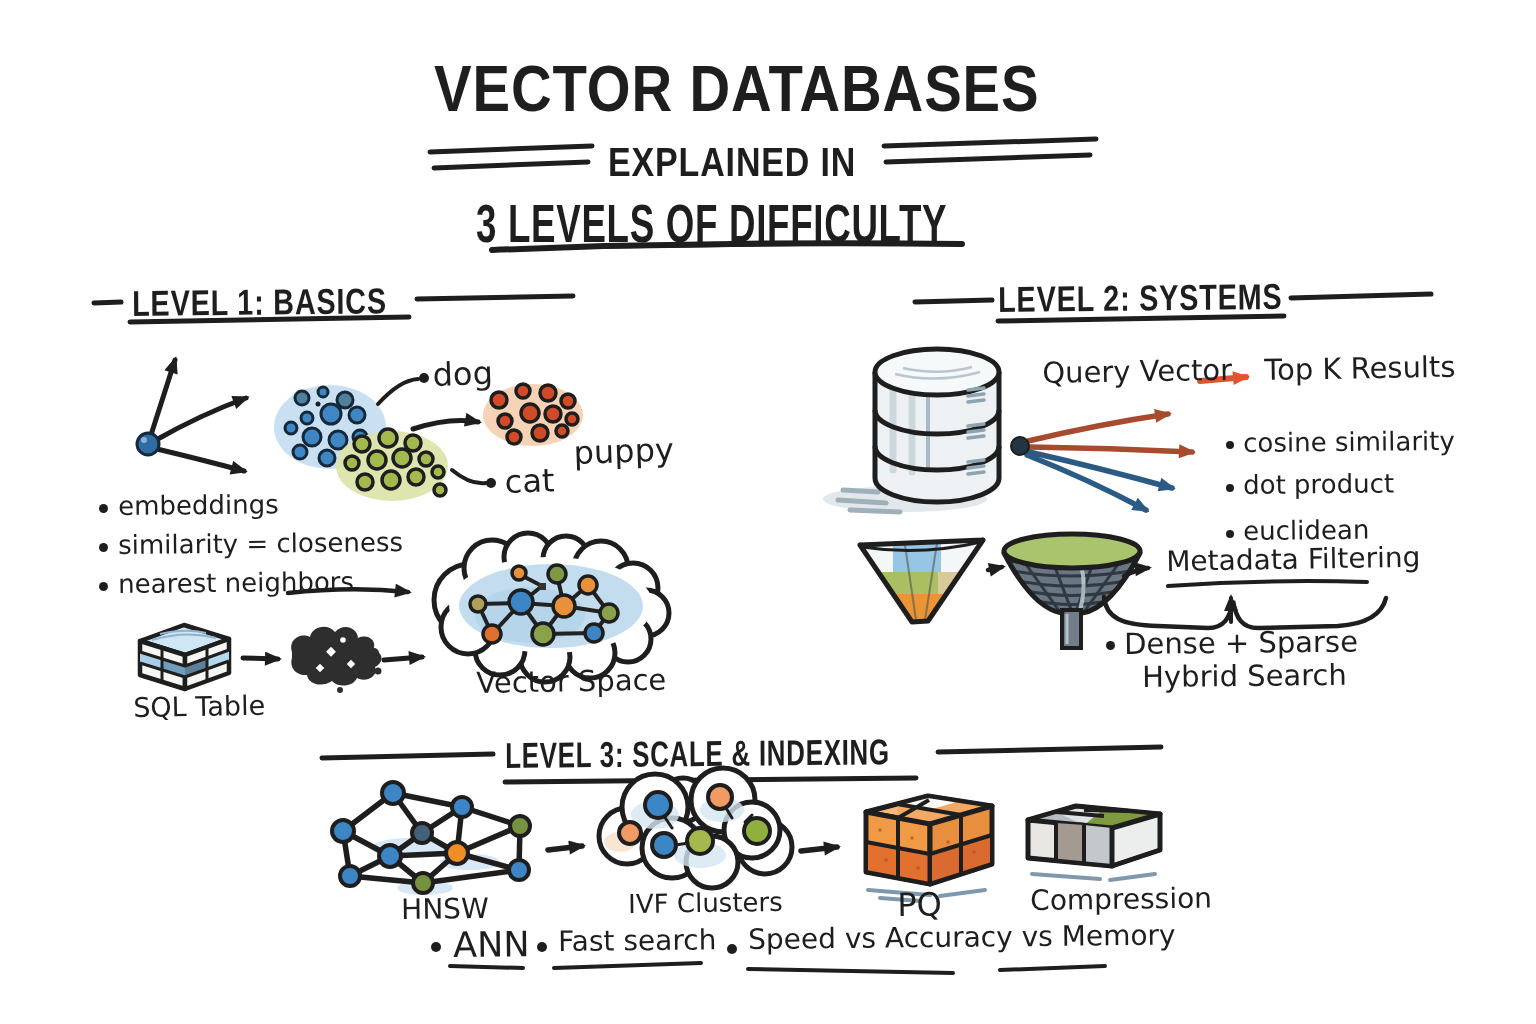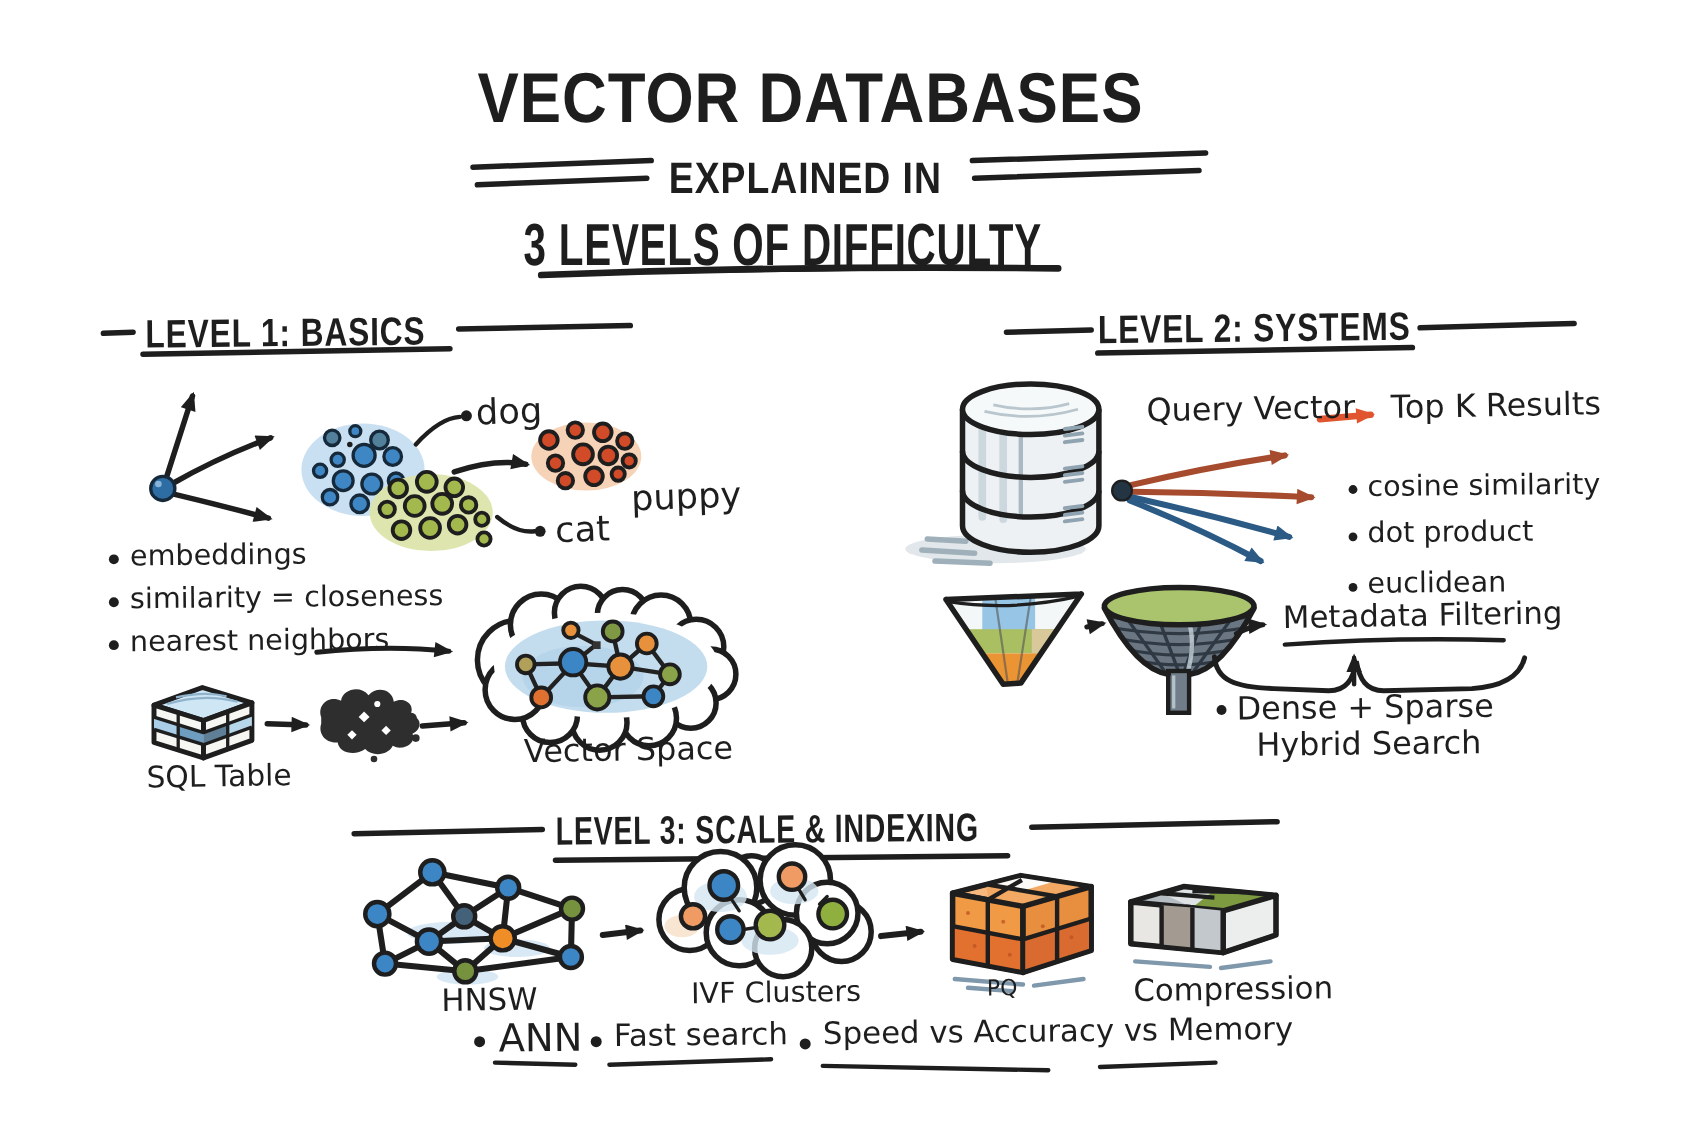--- a/index.html
+++ b/index.html
@@ -447,21 +447,21 @@
 
 <div class="abs hand" style="left:1166px;top:545px;font-size:28px;transform:rotate(-1deg);">Metadata Filtering</div>
 <div class="bdot" style="left:1106px;top:641px;width:9px;height:9px;"></div>
 <div class="abs hand" style="left:1124px;top:627px;font-size:29px;transform:rotate(-0.6deg);">Dense + Sparse</div>
 <div class="abs hand" style="left:1142px;top:660px;font-size:29px;transform:rotate(-0.6deg);">Hybrid Search</div>
 
 <div class="abs marker" style="left:505px;top:735px;font-size:36px;transform:scaleX(0.72) rotate(-0.4deg);">LEVEL 3: SCALE &amp; INDEXING</div>
 
 <div class="abs hand" style="left:401px;top:893px;font-size:28px;transform:rotate(-0.8deg);">HNSW</div>
 <div class="abs hand" style="left:628px;top:889px;font-size:26px;transform:rotate(-0.8deg);">IVF Clusters</div>
-<div class="abs hand" style="left:897px;top:886px;font-size:20px;transform:rotate(-0.8deg);">PQ</div>
+<div class="abs hand" style="left:897px;top:886px;font-size:32px;transform:rotate(-0.8deg);">PQ</div>
 <div class="abs hand" style="left:1030px;top:884px;font-size:28px;transform:rotate(-0.8deg);">Compression</div>
 
 <div class="bdot" style="left:431px;top:942px;width:10px;height:10px;"></div>
 <div class="abs hand" style="left:453px;top:925px;font-size:35px;transform:rotate(-0.6deg);">ANN</div>
 <div class="bdot" style="left:537px;top:942px;width:10px;height:10px;"></div>
 <div class="abs hand" style="left:558px;top:925px;font-size:28px;transform:rotate(-0.6deg);">Fast search</div>
 <div class="bdot" style="left:727px;top:944px;width:10px;height:10px;"></div>
 <div class="abs hand" style="left:748px;top:923px;font-size:28px;transform:rotate(-0.6deg);">Speed vs Accuracy vs Memory</div>
 
 </div>

